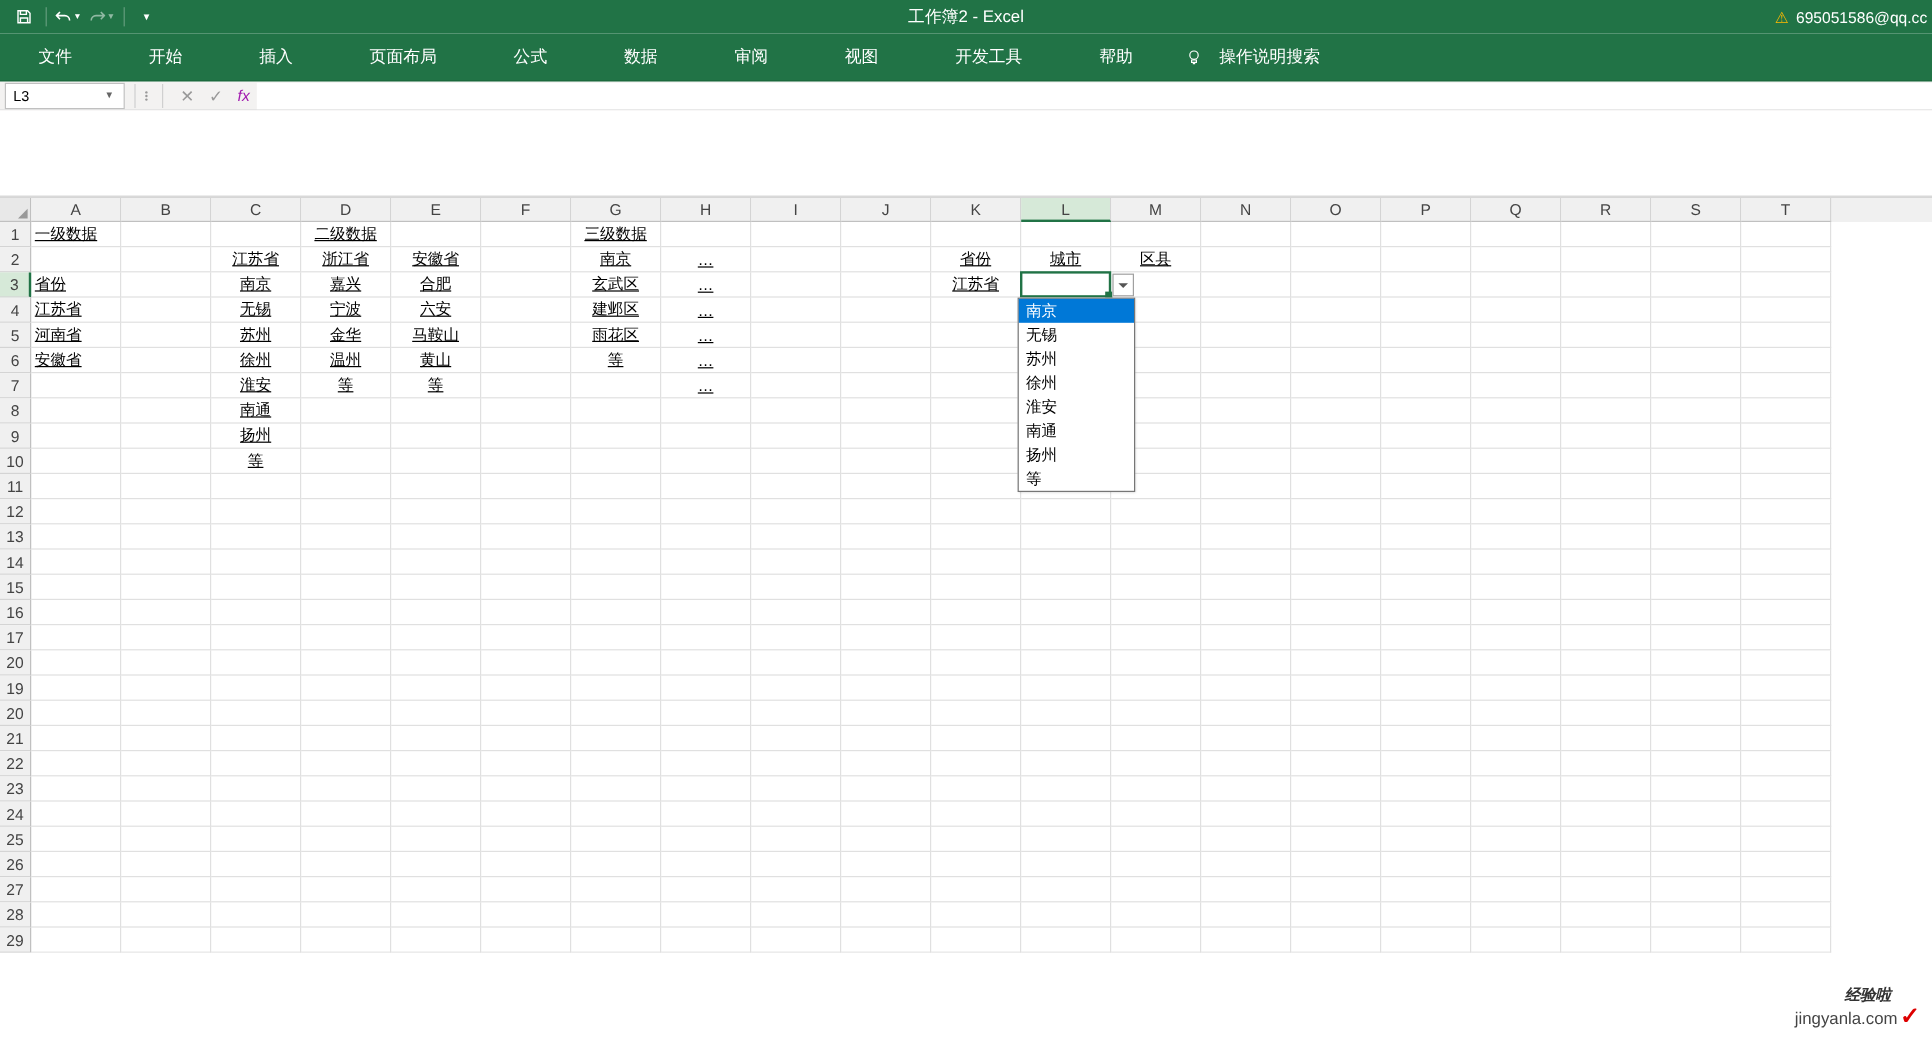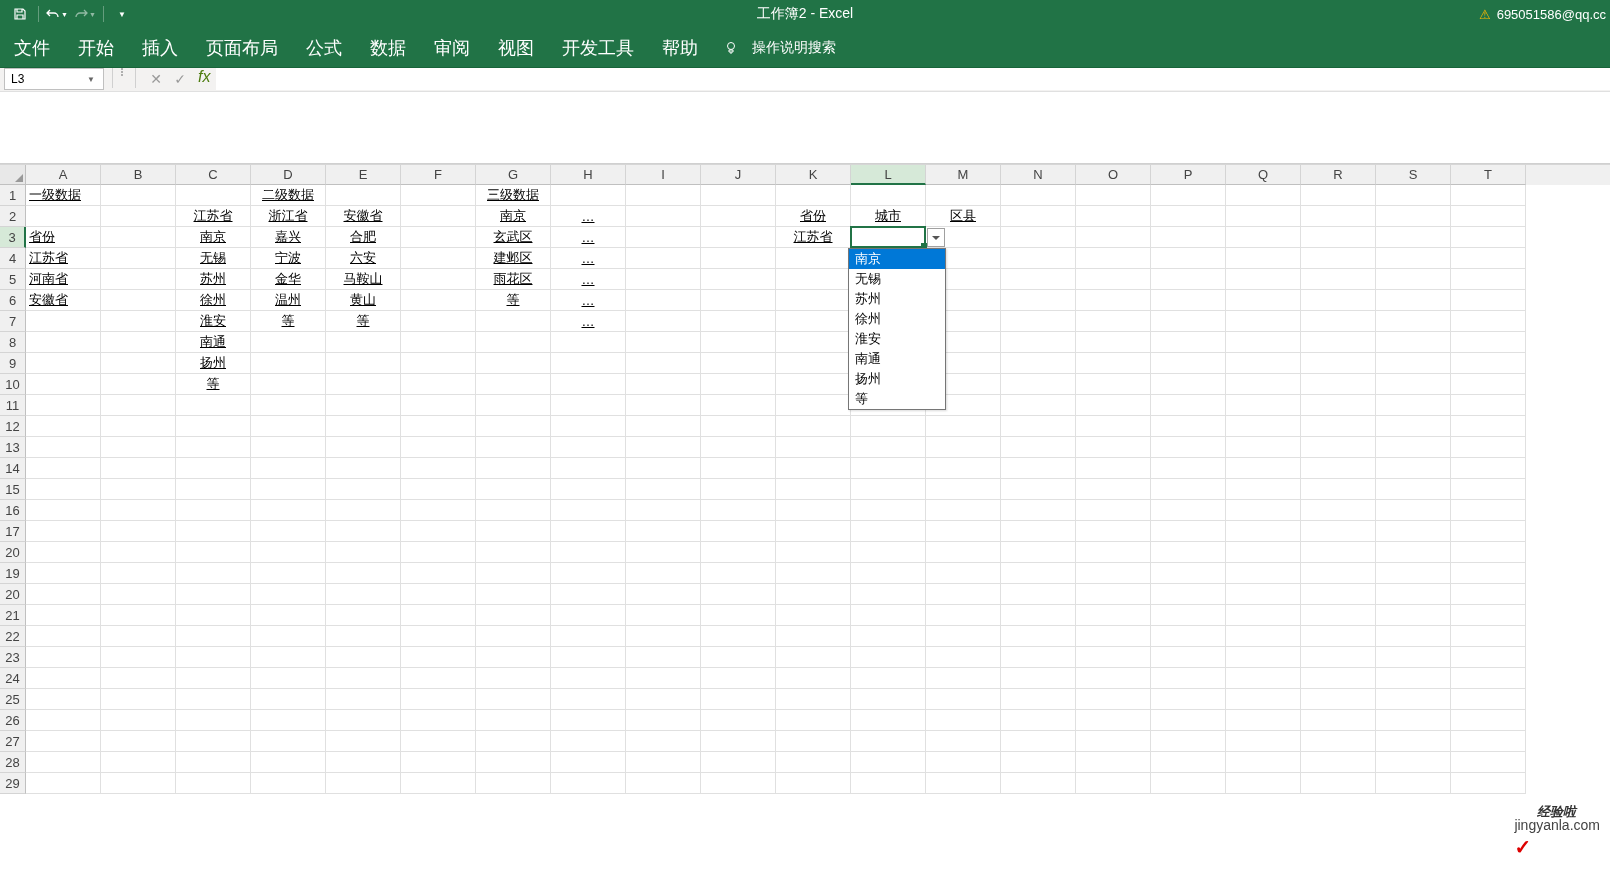--- a/index.html
+++ b/index.html
@@ -7,30 +7,30 @@
     
     .title-bar { background: #217346; height: 28px; display: flex; align-items: center; color: #fff; position: relative; }
     .qat { display: flex; align-items: center; gap: 4px; padding-left: 8px; }
     .qat-btn { width: 24px; height: 24px; display: flex; align-items: center; justify-content: center; cursor: pointer; }
     .qat-btn.disabled { opacity: 0.5; }
     .qat-sep { width: 1px; height: 16px; background: rgba(255,255,255,0.3); margin: 0 2px; }
     .title-text { position: absolute; left: 50%; transform: translateX(-50%); font-size: 14px; }
     .user-info { margin-left: auto; display: flex; align-items: center; gap: 6px; padding-right: 4px; font-size: 13px; }
     
     .ribbon { background: #217346; height: 40px; display: flex; align-items: center; color: #fff; border-bottom: 1px solid #186439; }
-    .ribbon-tab { padding: 0 14px; height: 40px; display: flex; align-items: center; cursor: pointer; font-size: 18px; }
+    .ribbon-tab { padding: 0 32px; height: 40px; display: flex; align-items: center; cursor: pointer; font-size: 14px; }
     .tell-me { display: flex; align-items: center; gap: 14px; padding: 0 12px; cursor: pointer; font-size: 14px; }
     
     .formula-area { background: #f3f2f1; border-bottom: 1px solid #d6d6d6; }
-    .formula-row { height: 24px; display: flex; align-items: flex-start; border-bottom: 1px solid #e0e0e0; }
+    .formula-row { height: 24px; display: flex; align-items: center; border-bottom: 1px solid #e0e0e0; }
     .name-box { width: 100px; height: 22px; border: 1px solid #c0c0c0; background: #fff; display: flex; align-items: center; padding: 0 6px; margin-left: 4px; }
     .name-box-dd { width: 12px; text-align: center; color: #666; font-size: 8px; }
     .fb-sep { width: 1px; height: 20px; background: #d0d0d0; margin: 0 8px; }
     .fb-btn { width: 24px; height: 22px; display: flex; align-items: center; justify-content: center; color: #999; font-size: 14px; }
-    .fx-label { font-style: italic; color: #4d7c0f; font-size: 16px; padding: 0 6px; }
+    .fx-label { font-style: italic; color: #a21caf; font-size: 13px; padding: 0 6px; }
     .formula-input { flex: 1; height: 22px; border: none; outline: none; background: #fff; padding: 0 6px; }
     .formula-expand { height: 72px; background: #fff; border-bottom: 1px solid #d0d0d0; }
     
     .grid-area { position: relative; background: #fff; }
     .col-headers { display: flex; height: 20px; background: #f0f0f0; position: relative; }
     .corner { width: 26px; height: 20px; background: #e8e8e8; border-right: 1px solid #c0c0c0; border-bottom: 1px solid #c0c0c0; display:flex; align-items:flex-end; justify-content:flex-end; }
     .corner::after { content:''; border-style:solid; border-width: 0 0 8px 8px; border-color: transparent transparent #999 transparent; margin:2px; }
     .col-h { width: 75px; height: 20px; border-right: 1px solid #d4d4d4; border-bottom: 1px solid #c0c0c0; display: flex; align-items: center; justify-content: center; color: #444; font-size: 13px; background: #f0f0f0; }
     .col-h.sel { background: #d6e9d8; border-bottom: 2px solid #217346; }
     
@@ -47,21 +47,21 @@
     .active-cell { position: absolute; border: 2px solid #217346; background: #fff; pointer-events: none; }
     .active-handle { position: absolute; width: 6px; height: 6px; background: #217346; bottom: -3px; right: -3px; }
     
     .dv-arrow { position: absolute; width: 18px; height: 19px; background: #fff; border: 1px solid #a0a0a0; display: flex; align-items: center; justify-content: center; cursor: pointer; }
     .dv-arrow::after { content:''; border: 4px solid transparent; border-top-color: #555; margin-top: 4px; }
     
     .dropdown { position: absolute; background: #fff; border: 1px solid #767676; width: 98px; box-shadow: 1px 1px 2px rgba(0,0,0,0.15); }
     .dd-item { padding: 1px 6px; font-size: 13px; color: #000; cursor: pointer; }
     .dd-item.highlighted { background: #0078d7; color: #fff; }
     
-    .watermark { position: fixed; bottom: 10px; right: 10px; font-size: 14px; font-family: Arial; display:flex; align-items:baseline; gap:2px;flex-direction:column;}
+    .watermark { position: fixed; bottom: 10px; right: 10px; font-size: 14px; font-family: Arial; display:flex; align-items:baseline; gap:2px;}
     .wm-top { position: absolute; top:-14px; right: 24px; font-size: 13px; font-weight: bold; color: #333; font-style: italic; }
     .wm-main { color: #444; font-weight: normal; }
     .wm-check { color: #d00; font-size: 20px; font-weight: bold; }
   </style>
 </head>
 <body>
 
 <div class="title-bar">
   <div class="qat">
     <div class="qat-btn">

